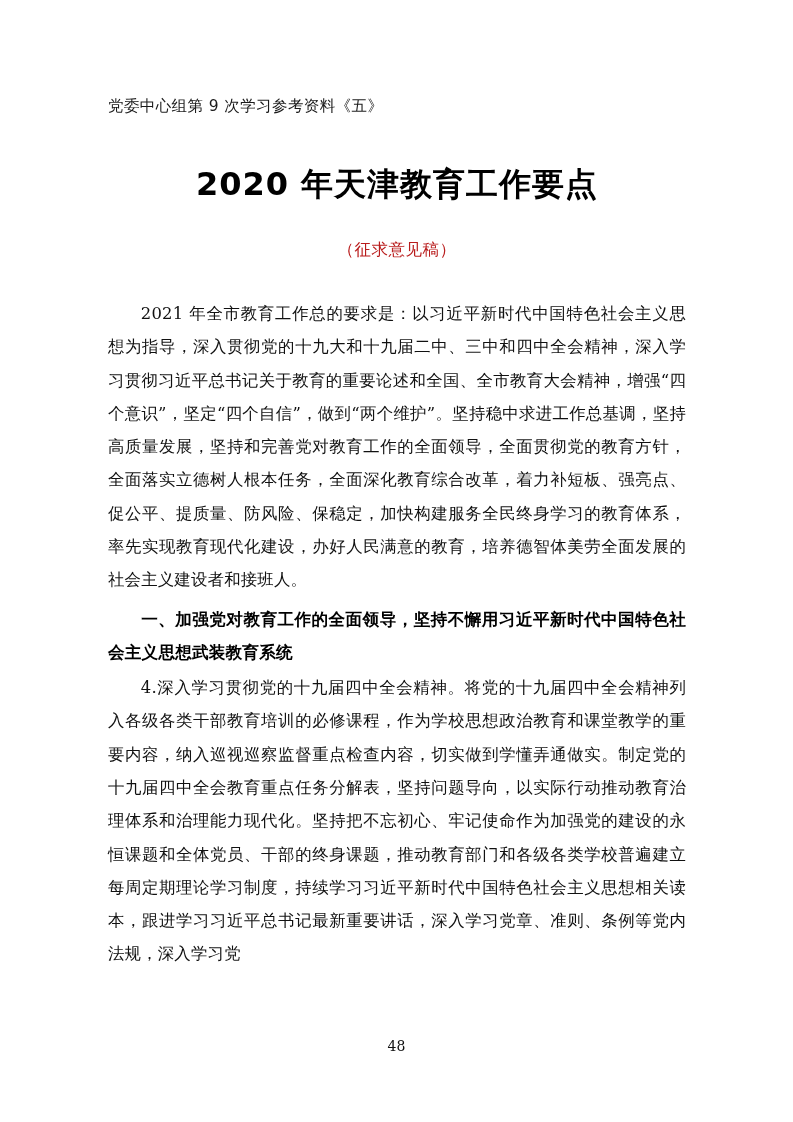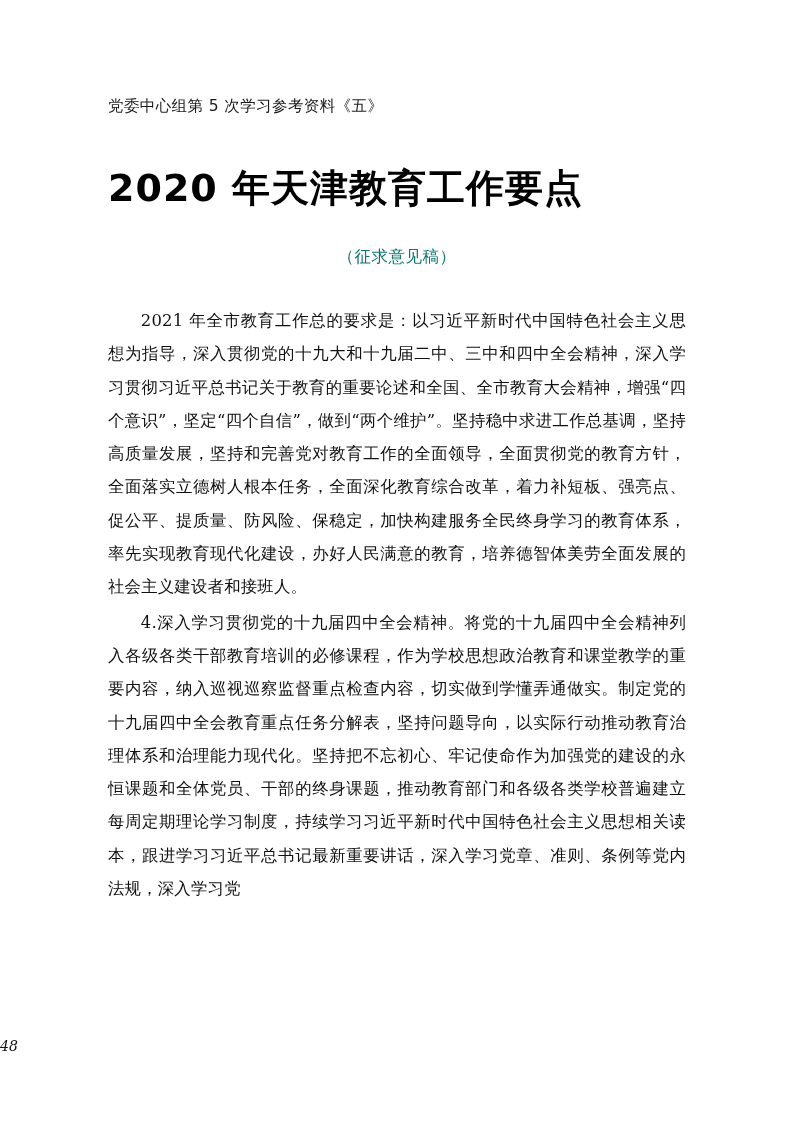--- a/index.html
+++ b/index.html
@@ -25,31 +25,32 @@
   .doc-header {
     font-family: "DejaVu Sans", "Liberation Sans", sans-serif;
     font-size: 15.5px;
     color: #1a1a1a;
     letter-spacing: 0.4px;
     margin-bottom: 46px;
     white-space: nowrap;
   }
   .doc-title {
     font-family: "DejaVu Sans", "Liberation Sans", sans-serif;
-    font-size: 38px;
+    font-size: 32px;
     font-weight: 700;
+    text-align: center;
     color: #000000;
     letter-spacing: 1px;
     margin-bottom: 32px;
   }
   .doc-subtitle {
     font-family: "DejaVu Sans", "Liberation Sans", sans-serif;
     font-size: 16.5px;
     text-align: center;
-    color: #0f766e;
+    color: #b91c1c;
     letter-spacing: 0.5px;
     margin-bottom: 36px;
   }
   .body-para {
     font-family: "DejaVu Serif", "Liberation Serif", serif;
     font-size: 16.4px;
     line-height: 2.03;
     color: #111111;
     text-align: justify;
     text-justify: inter-ideograph;
@@ -67,41 +68,42 @@
     text-justify: inter-ideograph;
     text-indent: 2em;
     margin: 6px 0 2px 0;
     letter-spacing: 0.2px;
   }
   .page-number {
     position: absolute;
     left: 0;
     right: 0;
     top: 1038px;
+    text-align: center;
     font-family: "DejaVu Serif", "Liberation Serif", serif;
     font-size: 14px;
     color: #111111;
-    font-style: italic;
   }
 </style>
 </head>
 <body>
 
 <div class="page">
 
   <div class="content">
 
-    <div class="doc-header">党委中心组第 5 次学习参考资料《五》</div>
+    <div class="doc-header">党委中心组第 9 次学习参考资料《五》</div>
 
     <div class="doc-title">2020 年天津教育工作要点</div>
 
     <div class="doc-subtitle">（征求意见稿）</div>
 
     <p class="body-para">2021 年全市教育工作总的要求是：以习近平新时代中国特色社会主义思想为指导，深入贯彻党的十九大和十九届二中、三中和四中全会精神，深入学习贯彻习近平总书记关于教育的重要论述和全国、全市教育大会精神，增强“四个意识”，坚定“四个自信”，做到“两个维护”。坚持稳中求进工作总基调，坚持高质量发展，坚持和完善党对教育工作的全面领导，全面贯彻党的教育方针，全面落实立德树人根本任务，全面深化教育综合改革，着力补短板、强亮点、促公平、提质量、防风险、保稳定，加快构建服务全民终身学习的教育体系，率先实现教育现代化建设，办好人民满意的教育，培养德智体美劳全面发展的社会主义建设者和接班人。</p>
 
+    <p class="section-heading">一、加强党对教育工作的全面领导，坚持不懈用习近平新时代中国特色社会主义思想武装教育系统</p>
 
     <p class="body-para">4.深入学习贯彻党的十九届四中全会精神。将党的十九届四中全会精神列入各级各类干部教育培训的必修课程，作为学校思想政治教育和课堂教学的重要内容，纳入巡视巡察监督重点检查内容，切实做到学懂弄通做实。制定党的十九届四中全会教育重点任务分解表，坚持问题导向，以实际行动推动教育治理体系和治理能力现代化。坚持把不忘初心、牢记使命作为加强党的建设的永恒课题和全体党员、干部的终身课题，推动教育部门和各级各类学校普遍建立每周定期理论学习制度，持续学习习近平新时代中国特色社会主义思想相关读本，跟进学习习近平总书记最新重要讲话，深入学习党章、准则、条例等党内法规，深入学习党</p>
 
   </div>
 
   <div class="page-number">48</div>
 
 </div>
 
 </body></html>

